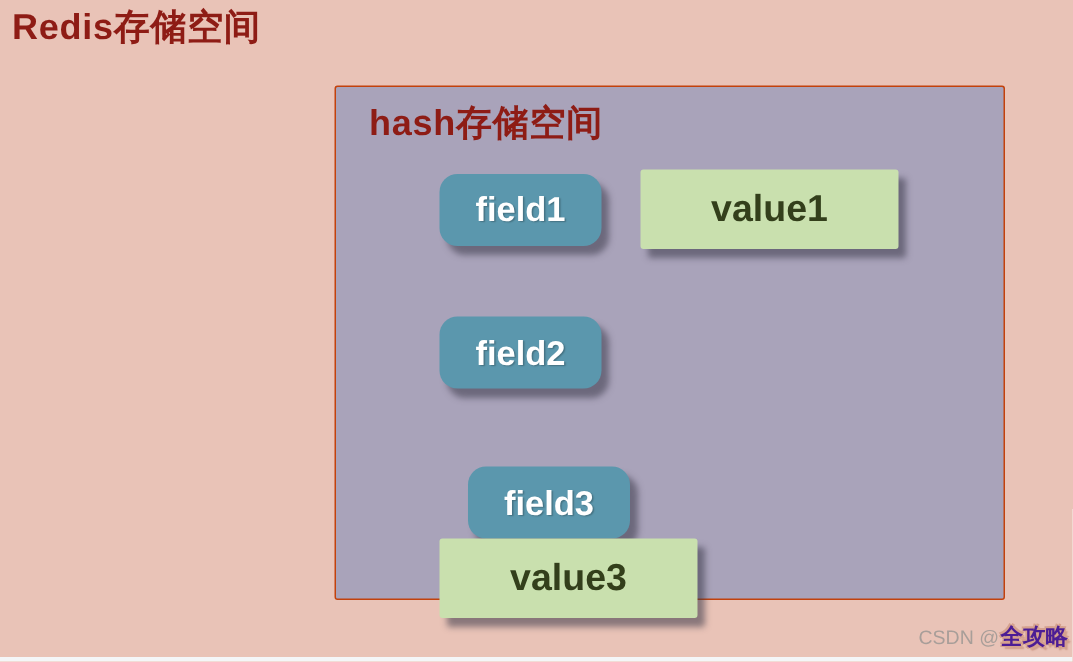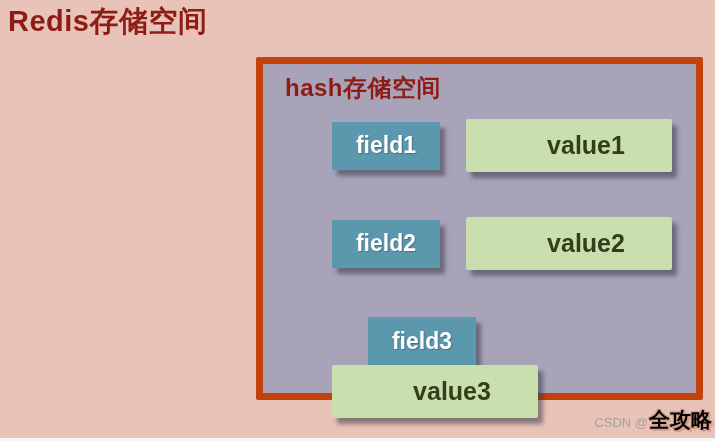--- a/index.html
+++ b/index.html
@@ -14,33 +14,33 @@
     position: relative;
     width: 715px;
     height: 441px;
     background: #e9c3b7;
     overflow: hidden;
   }
   .main-title {
     position: absolute;
     left: 8px;
     top: 2px;
-    font-size: 29px;
+    font-size: 24px;
     font-weight: 700;
     color: #8e1c15;
     letter-spacing: 0.5px;
   }
   .hash-panel {
     position: absolute;
-    left: 256px;
+    left: 223px;
     top: 57px;
     width: 447px;
     height: 343px;
     background: #a9a3ba;
-    border: 7px solid #c2410c;
+    border: 1px solid #c2410c;
     box-sizing: border-box;
     border-radius: 2px;
   }
   .panel-title {
     position: absolute;
     left: 22px;
     top: 8px;
     font-size: 24px;
     font-weight: 700;
     color: #8e1c15;
@@ -53,21 +53,21 @@
     align-items: center;
   }
   .row-1 { top: 55px; }
   .row-2 { top: 153px; text-align: right; }
   .row-3 { top: 253px; flex-direction: column; }
   .field-box {
     width: 108px;
     height: 48px;
     margin-right: 26px;
     background: #5b97ad;
-    border-radius: 0;
+    border-radius: 12px;
     display: flex;
     align-items: center;
     justify-content: center;
     font-size: 23px;
     font-weight: 700;
     color: #ffffff;
     text-shadow: 1px 1px 1px rgba(0,0,0,0.25);
     box-shadow: 5px 6px 4px rgba(58,56,72,0.55);
   }
   .value-box {
@@ -75,21 +75,20 @@
     height: 53px;
     background: #c9e0ae;
     border-radius: 2px;
     display: flex;
     align-items: center;
     justify-content: center;
     font-size: 25px;
     font-weight: 700;
     color: #333f1b;
     box-shadow: 5px 6px 4px rgba(58,56,72,0.55);
-    padding-left: 34px;
   }
   .key-box {
     position: absolute;
     left: 39px;
     top: 216px;
     width: 154px;
     height: 49px;
     background: #5b95ab;
     border-radius: 2px;
     display: flex;
@@ -109,23 +108,23 @@
     align-items: baseline;
     white-space: nowrap;
     text-align: center;
   }
   .wm-site {
     font-size: 13px;
     color: #a89e99;
     margin-right: 1px;
   }
   .wm-user {
-    font-size: 21px;
+    font-size: 15px;
     font-weight: 700;
-    color: #000000;
+    color: #4c1d95;
     text-shadow:
       -1px -1px 0 #d5a18e,
        1px -1px 0 #d5a18e,
       -1px  1px 0 #d5a18e,
        1px  1px 0 #d5a18e,
        2px  2px 1px #cf9c8a;
   }
   .bottom-strip {
     position: absolute;
     left: 0;
@@ -146,21 +145,20 @@
 
     <div class="panel-title">hash存储空间</div>
 
     <div class="row row-1">
       <div class="field-box">field1</div>
       <div class="value-box">value1</div>
     </div>
 
     <div class="row row-2">
       <div class="field-box">field2</div>
-      <div class="value-box">value2</div>
     </div>
 
     <div class="row row-3">
       <div class="field-box">field3</div>
       <div class="value-box">value3</div>
     </div>
 
   </div>
 
 

